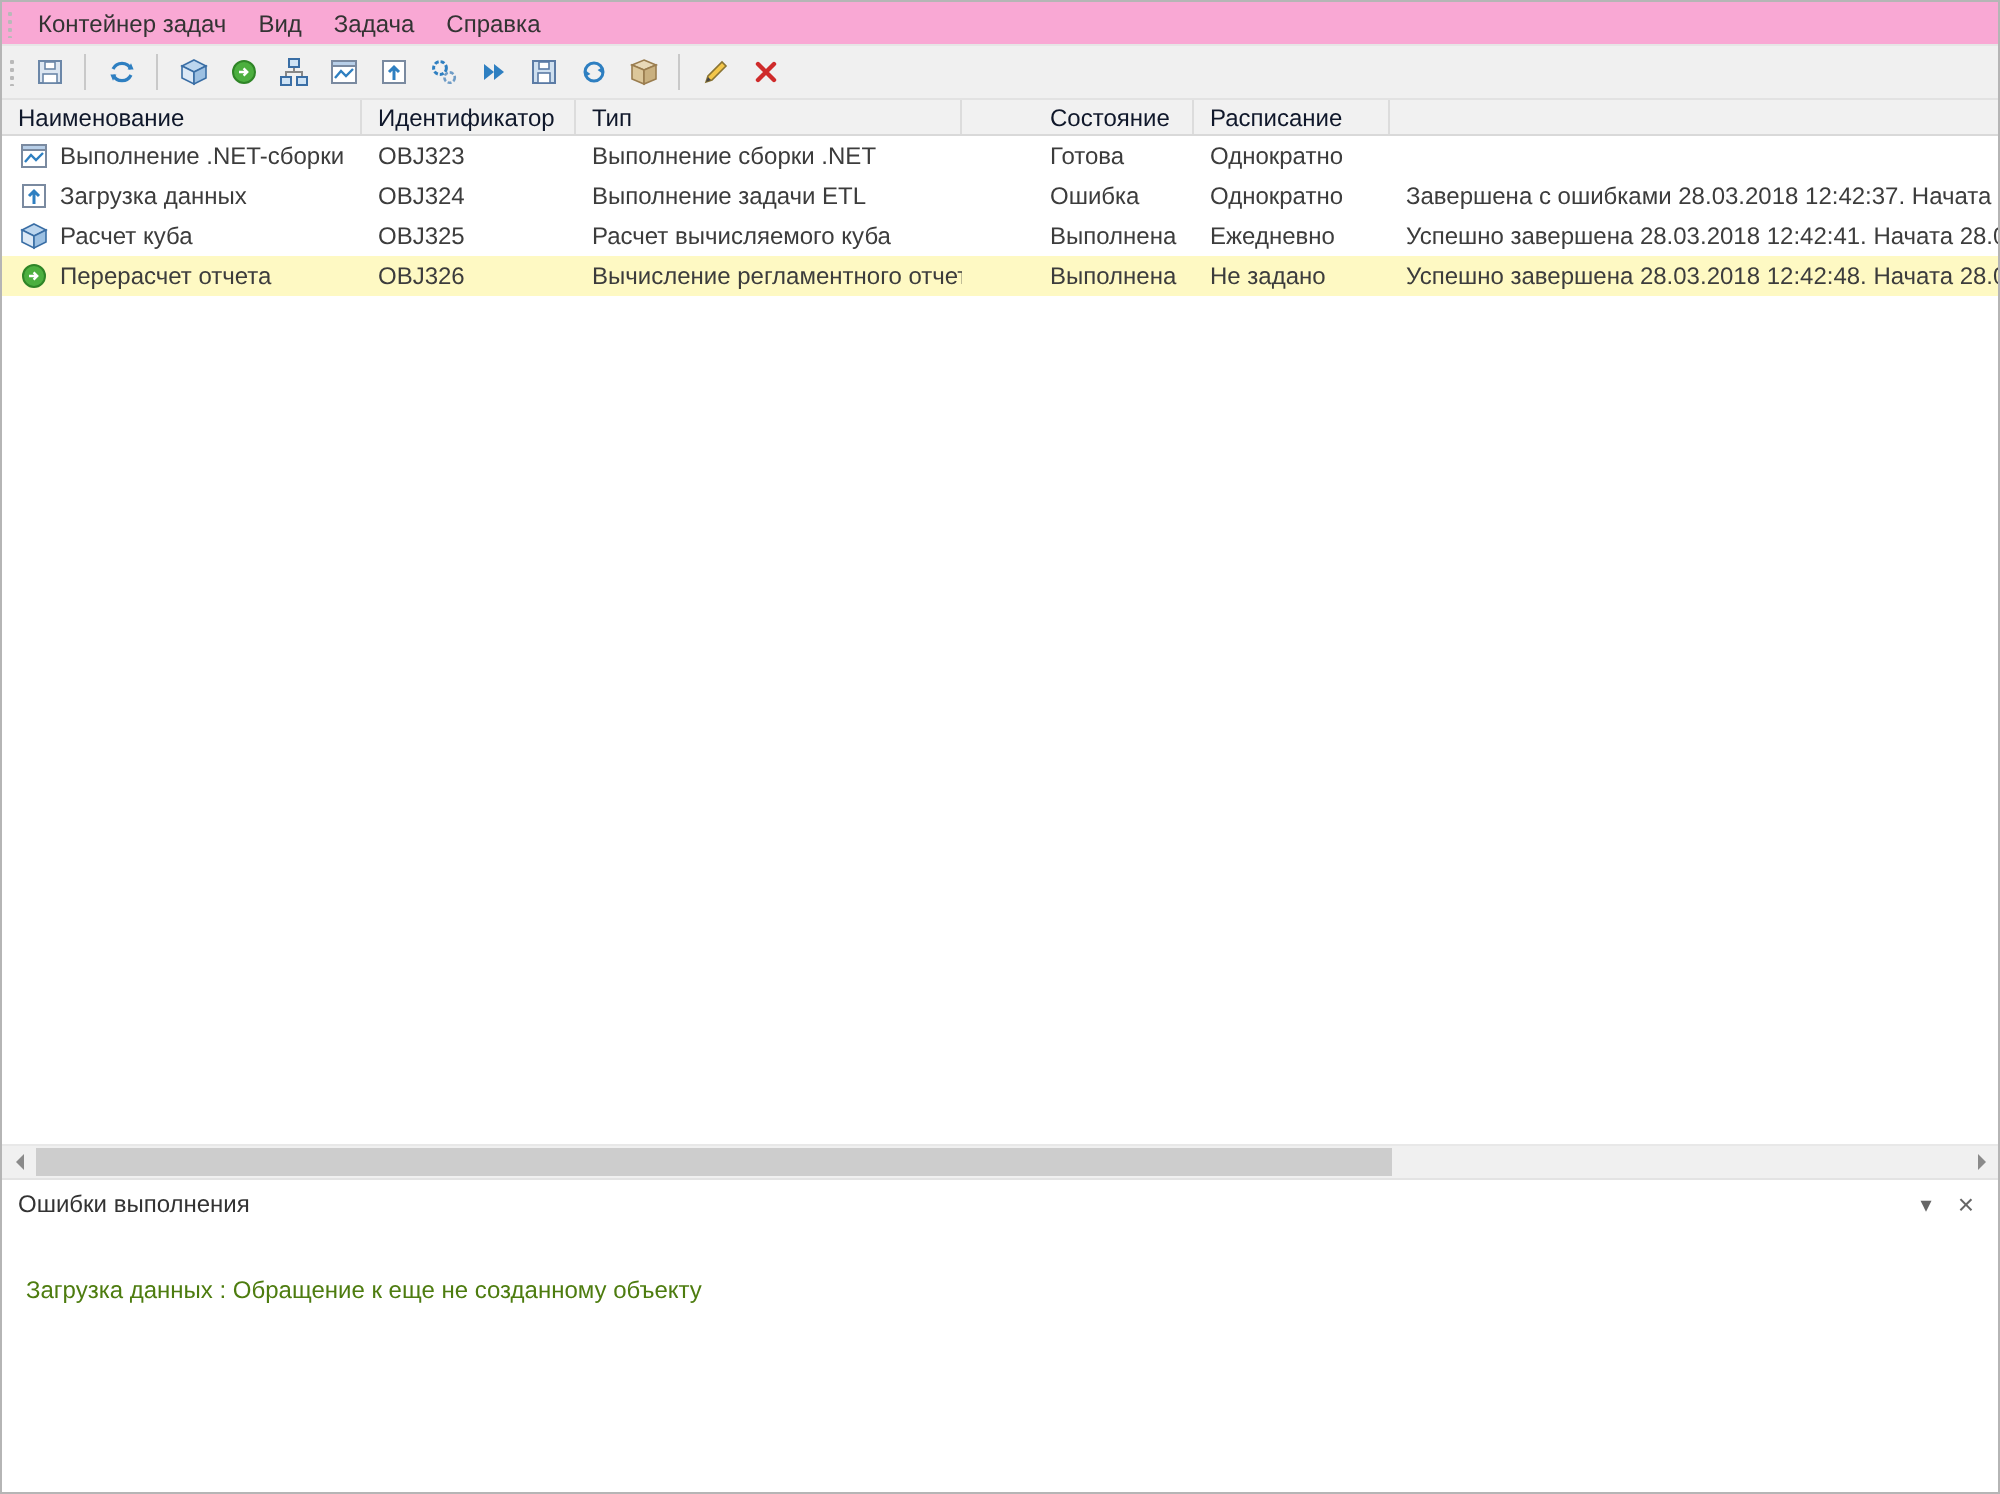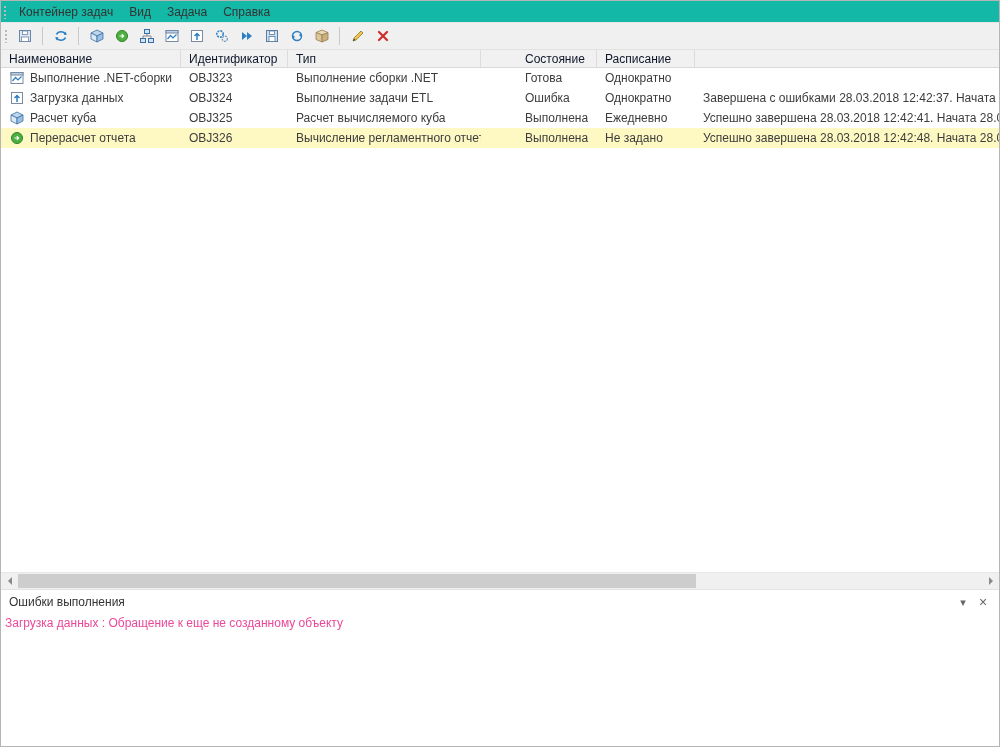--- a/index.html
+++ b/index.html
@@ -13,21 +13,21 @@
   .window {
     width: 1000px; height: 747px;
     border: 1px solid #b5b5b5;
     display: flex; flex-direction: column;
     overflow: hidden;
     background: #fff;
   }
   
   .menubar {
     height: 21px; flex: 0 0 21px;
-    background: #14b8a6;
+    background: #f9a8d4;
     display: flex; align-items: center;
   }
   .grip {
     width: 5px; height: 14px; margin: 0 3px 0 2px;
     background-image: radial-gradient(circle, #b9b9b9 1px, transparent 1.2px);
     background-size: 4px 4px;
   }
   .menu-item {
     padding: 2px 8px; color: #333; cursor: default;
   }
@@ -108,21 +108,21 @@
     display: flex; align-items: center;
     padding: 0 8px; color: #333;
   }
   .ep-title { flex: 1 1 auto; }
   .ep-ctrl {
     width: 16px; height: 16px; margin-left: 4px;
     display: flex; align-items: center; justify-content: center;
     color: #666; font-size: 11px; cursor: default;
   }
   .ep-close { font-size: 14px; }
-  .ep-body { padding: 2px 4px; color: #ec4899; }
+  .ep-body { padding: 2px 12px; color: #4d7c0f; margin-top: 22px; }
 </style>
 </head>
 <body>
 
 <div class="window">
 
   <div class="menubar">
     <div class="grip"></div>
     <span class="menu-item">Контейнер задач</span>
     <span class="menu-item">Вид</span>

